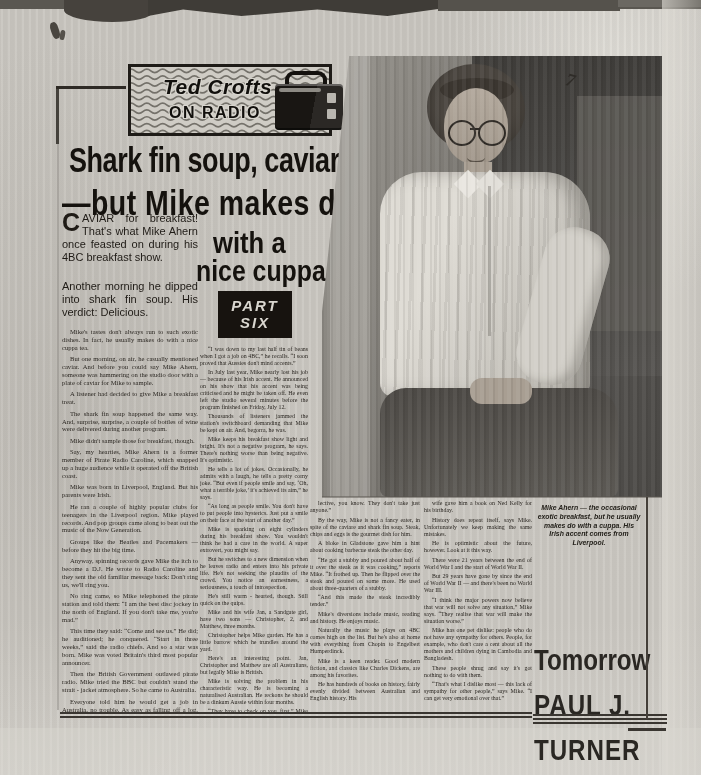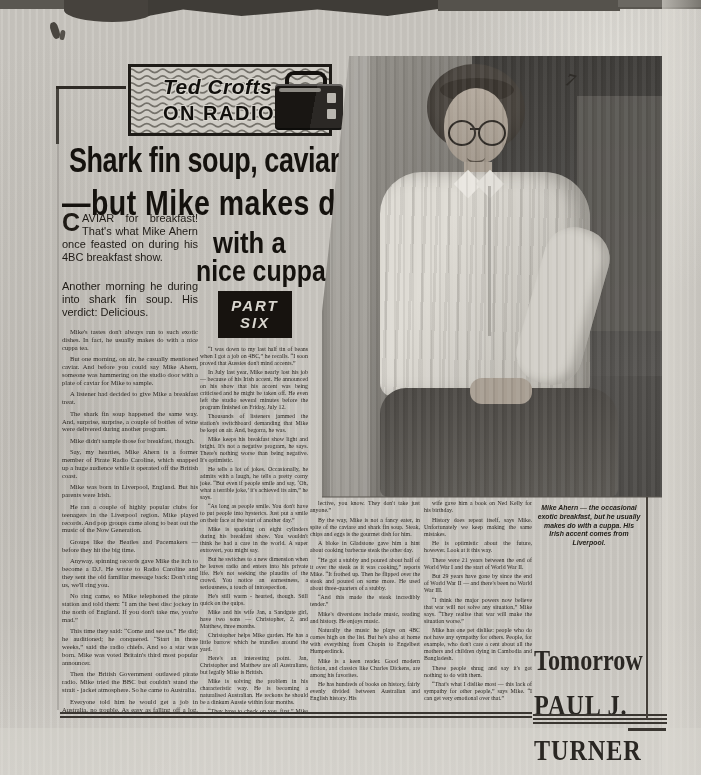--- a/index.html
+++ b/index.html
@@ -28,21 +28,21 @@
   .corner-v{left:56px;top:86px;width:3px;height:58px;background:#2e2a25;opacity:.85;}
   .left-border{left:57px;top:144px;width:2px;height:566px;background:rgba(60,56,50,.22);}
   .right-paper{left:662px;top:0;width:39px;height:775px;background:linear-gradient(90deg, rgba(222,219,212,.65), rgba(203,200,193,.15));}
   .bottom-paper{left:0;top:728px;width:701px;height:47px;background:rgba(218,215,208,.45);}
   
   .masthead{left:128px;top:64px;width:204px;height:72px;border:3px solid #1e1b17;background:#cfccc5;box-sizing:border-box;}
   .waves-svg{position:absolute;left:0;top:0;width:100%;height:100%;}
   .masthead-text{position:absolute;left:32px;top:7px;color:#12100d;font-family:"Liberation Sans",sans-serif;font-weight:700;
     text-shadow:0 0 3px #d9d6cf,1px 1px 0 #d9d6cf,-1px -1px 0 #d9d6cf,1px -1px 0 #d9d6cf,-1px 1px 0 #d9d6cf;}
   .masthead-line1{font-size:21px;font-style:italic;letter-spacing:.5px;line-height:26px;}
-  .masthead-line2{font-size:20px;letter-spacing:1.5px;line-height:26px;}
+  .masthead-line2{font-size:16px;letter-spacing:1.5px;line-height:26px;margin-left:6px;}
   .radio{position:absolute;right:-14px;top:4px;width:68px;height:60px;}
   .radio-handle{position:absolute;top:0;left:10px;width:34px;height:18px;border:4px solid #14110e;border-bottom:none;border-radius:9px 9px 0 0;}
   .radio-body{position:absolute;top:13px;left:0;width:68px;height:46px;border-radius:4px;
     background:linear-gradient(100deg,#191613 56%, #2b2825 56%);box-shadow:inset 0 2px 0 rgba(255,255,255,.28), inset 0 -2px 0 rgba(0,0,0,.5);}
   .radio-slot1,.radio-slot2{position:absolute;width:9px;height:10px;background:#b9b6b0;border-radius:1px;}
   .radio-slot1{right:7px;top:22px;} .radio-slot2{right:7px;top:38px;}
   .radio-dial{position:absolute;left:4px;top:17px;width:42px;height:4px;background:#8d8a84;border-radius:2px;}
   
   .hl{color:#15120e;font-family:"Liberation Sans",sans-serif;font-weight:700;white-space:nowrap;transform-origin:top left;}
   .hl1{left:69px;top:141px;font-size:30px;letter-spacing:-.5px;transform:scale(.9,1.15);}
@@ -98,21 +98,21 @@
   .small1 p{margin:0 0 3.5px;}
   .column-1{left:62px;top:196px;width:136px;height:516px;}
   .column-2{left:200px;top:346px;width:108px;height:366px;font-size:5.9px;line-height:7px;}
   .column-2 p{margin:0 0 2px;}
   .column-3{left:310px;top:500px;width:110px;height:213px;font-size:5.9px;line-height:7px;}
   .column-3 p{margin:0 0 2.5px;}
   .column-4{left:424px;top:500px;width:108px;height:213px;font-size:5.9px;line-height:7px;}
   .column-4 p{margin:0 0 2.5px;}
   .caption{left:537px;top:504px;width:104px;font:italic 700 6.9px/8.8px "Liberation Sans",sans-serif;text-align:center;color:#23201a;}
   
-  .tomorrow{left:534px;top:638px;width:120px;color:#2a2723;font-family:Liberation Serif, serif;font-weight:700;}
+  .tomorrow{left:534px;top:638px;width:120px;color:#2a2723;font-family:Liberation Sans, sans-serif;font-weight:700;}
   .tmrw-line{font-size:26px;line-height:45px;letter-spacing:0px;transform:scale(.93,1.1);transform-origin:left center;white-space:nowrap;}
   .tmrw-caps{letter-spacing:1px;}
   
   .rule{background:#3a3631;}
   .rule-a{left:60px;top:712px;width:472px;height:2px;}
   .rule-b{left:60px;top:716px;width:472px;height:2px;}
   .rule-t1{left:533px;top:714px;width:134px;height:2px;}
   .rule-t2{left:533px;top:718px;width:134px;height:2px;}
   .rule-t3{left:533px;top:722px;width:134px;height:2px;}
   .rule-t4{left:628px;top:728px;width:38px;height:3px;}
@@ -192,21 +192,21 @@
     <div class="ph trousers"></div>
     <div class="ph hands"></div>
     <div class="ph photo-grain"></div>
   </div>
   <div class="abs photo-edge"></div>
   <div class="abs hand-mark">7</div>
 
   <div class="abs col column-1">
     <div class="lead-block">
         <p>CAVIAR for breakfast! That's what Mike Ahern once feasted on during his 4BC breakfast show.</p>
-        <p>Another morning he during into shark fin soup. His verdict: Delicious.</p>
+        <p>Another morning he dipped into shark fin soup. His verdict: Delicious.</p>
       </div>
     <div class="small1">
         <p>Mike's tastes don't always run to such exotic dishes. In fact, he usually makes do with a nice cuppa tea.</p>
         <p>But one morning, on air, he casually mentioned caviar. And before you could say Mike Ahern, someone was hammering on the studio door with a plate of caviar for Mike to sample.</p>
         <p>A listener had decided to give Mike a breakfast treat.</p>
         <p>The shark fin soup happened the same way. And, surprise, surprise, a couple of bottles of wine were delivered during another program.</p>
         <p>Mike didn't sample those for breakfast, though.</p>
         <p>Say, my hearties, Mike Ahern is a former member of Pirate Radio Caroline, which snapped up a huge audience while it operated off the British coast.</p>
         <p>Mike was born in Liverpool, England. But his parents were Irish.</p>
         <p>He ran a couple of highly popular clubs for teenagers in the Liverpool region. Mike played records. And pop groups came along to beat out the music of the Now Generation.</p>

